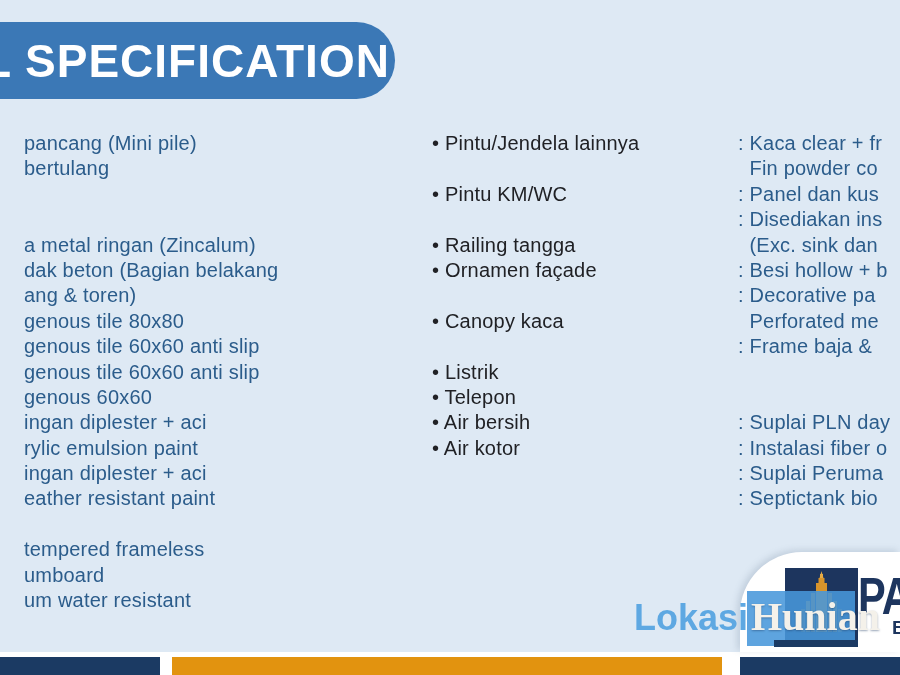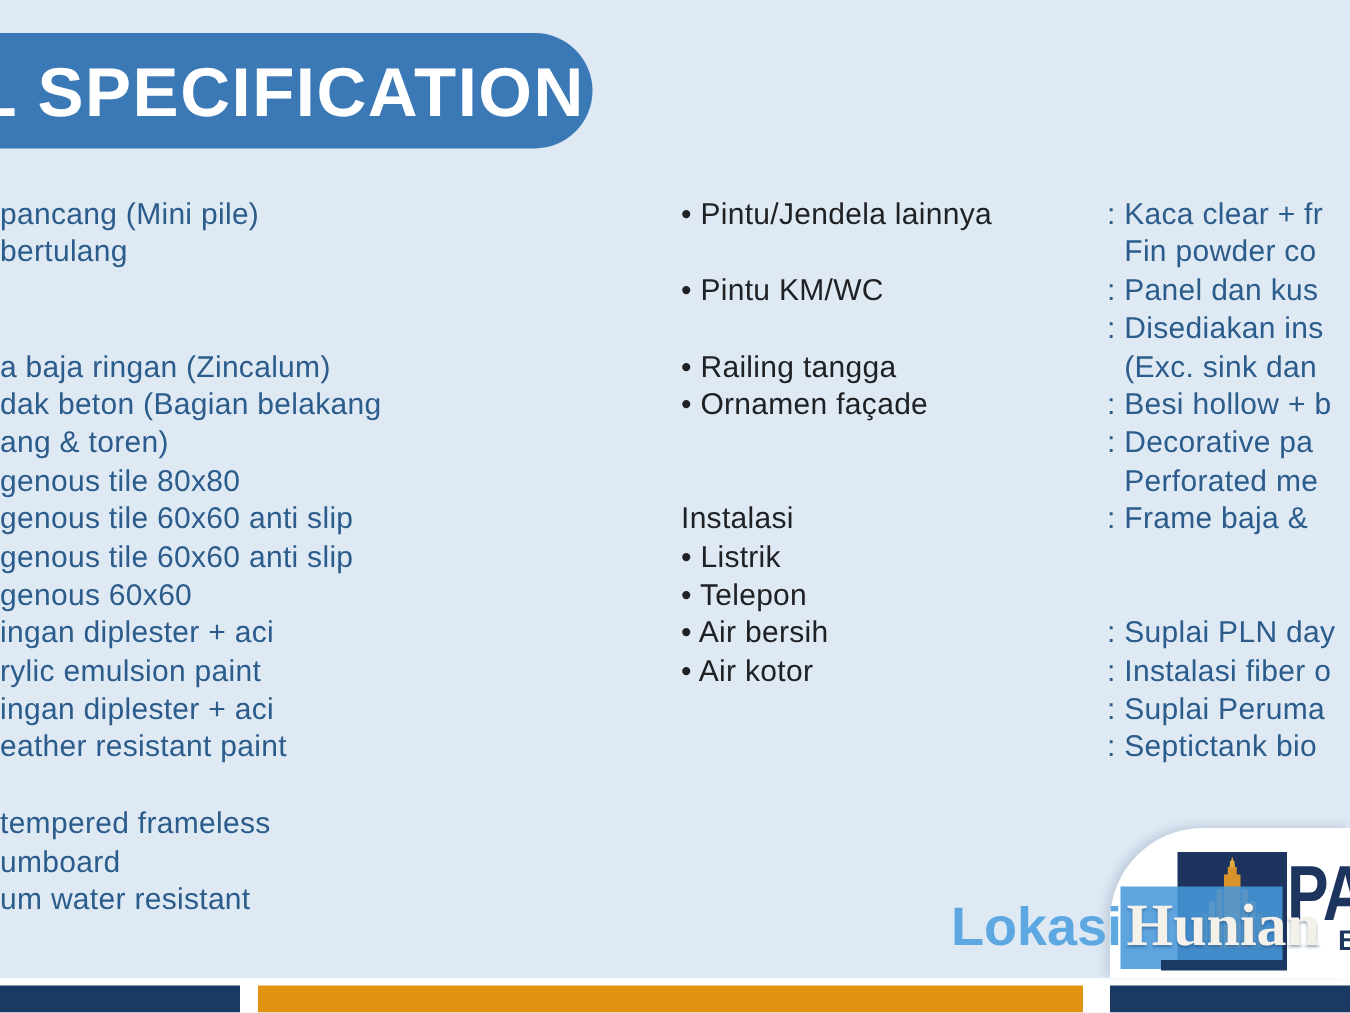--- a/index.html
+++ b/index.html
@@ -22,22 +22,22 @@
     position:absolute;left:53px;top:0;height:77px;line-height:79px;
     color:#ffffff;font-size:46px;font-weight:800;letter-spacing:1px;
     white-space:pre;
   }
   
   .spec-col{position:absolute;top:131px;}
   .spec-col .spec-line{
     height:25.4px;line-height:25.4px;font-size:20px;letter-spacing:.2px;
     white-space:pre;
   }
-  .col-left{left:0;width:430px;color:var(--c-text_blue,#2b5c8b);}
-  .col-mid{left:432px;width:300px;color:var(--c-text_dark,#202125);margin-left:22px;}
+  .col-left{left:0;width:430px;color:var(--c-text_blue,#2b5c8b);padding-left:24px;}
+  .col-mid{left:432px;width:300px;color:var(--c-text_dark,#202125);}
   .col-right{left:738px;width:200px;color:var(--c-text_blue,#2b5c8b);}
   
   .logo-card{
     position:absolute;left:740px;top:552px;width:160px;height:100px;
     background:#ffffff;border-top-left-radius:62px;
     box-shadow:-3px -2px 6px rgba(110,130,155,.25);
   }
   .logo-square{
     position:absolute;left:785px;top:568px;width:73px;height:75px;
     background:var(--c-navy_logo,#1d355e);z-index:2;
@@ -87,21 +87,21 @@
 
 <div class="pill">
   <span class="pill-text">L SPECIFICATION</span>
 </div>
 
 <div class="spec-col col-left">
     <div class="spec-line">pancang (Mini pile)</div>
     <div class="spec-line">bertulang</div>
     <div class="spec-line"></div>
     <div class="spec-line"></div>
-    <div class="spec-line">a baja ringan (Zincalum)</div>
+    <div class="spec-line">a metal ringan (Zincalum)</div>
     <div class="spec-line">dak beton (Bagian belakang</div>
     <div class="spec-line">ang &amp; toren)</div>
     <div class="spec-line">genous tile 80x80</div>
     <div class="spec-line">genous tile 60x60 anti slip</div>
     <div class="spec-line">genous tile 60x60 anti slip</div>
     <div class="spec-line">genous 60x60</div>
     <div class="spec-line">ingan diplester + aci</div>
     <div class="spec-line">rylic emulsion paint</div>
     <div class="spec-line">ingan diplester + aci</div>
     <div class="spec-line">eather resistant paint</div>
@@ -111,22 +111,22 @@
     <div class="spec-line">um water resistant</div>
   </div>
 <div class="spec-col col-mid">
     <div class="spec-line">• Pintu/Jendela lainnya</div>
     <div class="spec-line"></div>
     <div class="spec-line">• Pintu KM/WC</div>
     <div class="spec-line"></div>
     <div class="spec-line">• Railing tangga</div>
     <div class="spec-line">• Ornamen façade</div>
     <div class="spec-line"></div>
+    <div class="spec-line">• Canopy kaca</div>
     <div class="spec-line"></div>
-    <div class="spec-line">Instalasi</div>
     <div class="spec-line">• Listrik</div>
     <div class="spec-line">• Telepon</div>
     <div class="spec-line">• Air bersih</div>
     <div class="spec-line">• Air kotor</div>
   </div>
 <div class="spec-col col-right">
     <div class="spec-line">: Kaca clear + fr</div>
     <div class="spec-line">  Fin powder co</div>
     <div class="spec-line">: Panel dan kus</div>
     <div class="spec-line">: Disediakan ins</div>

